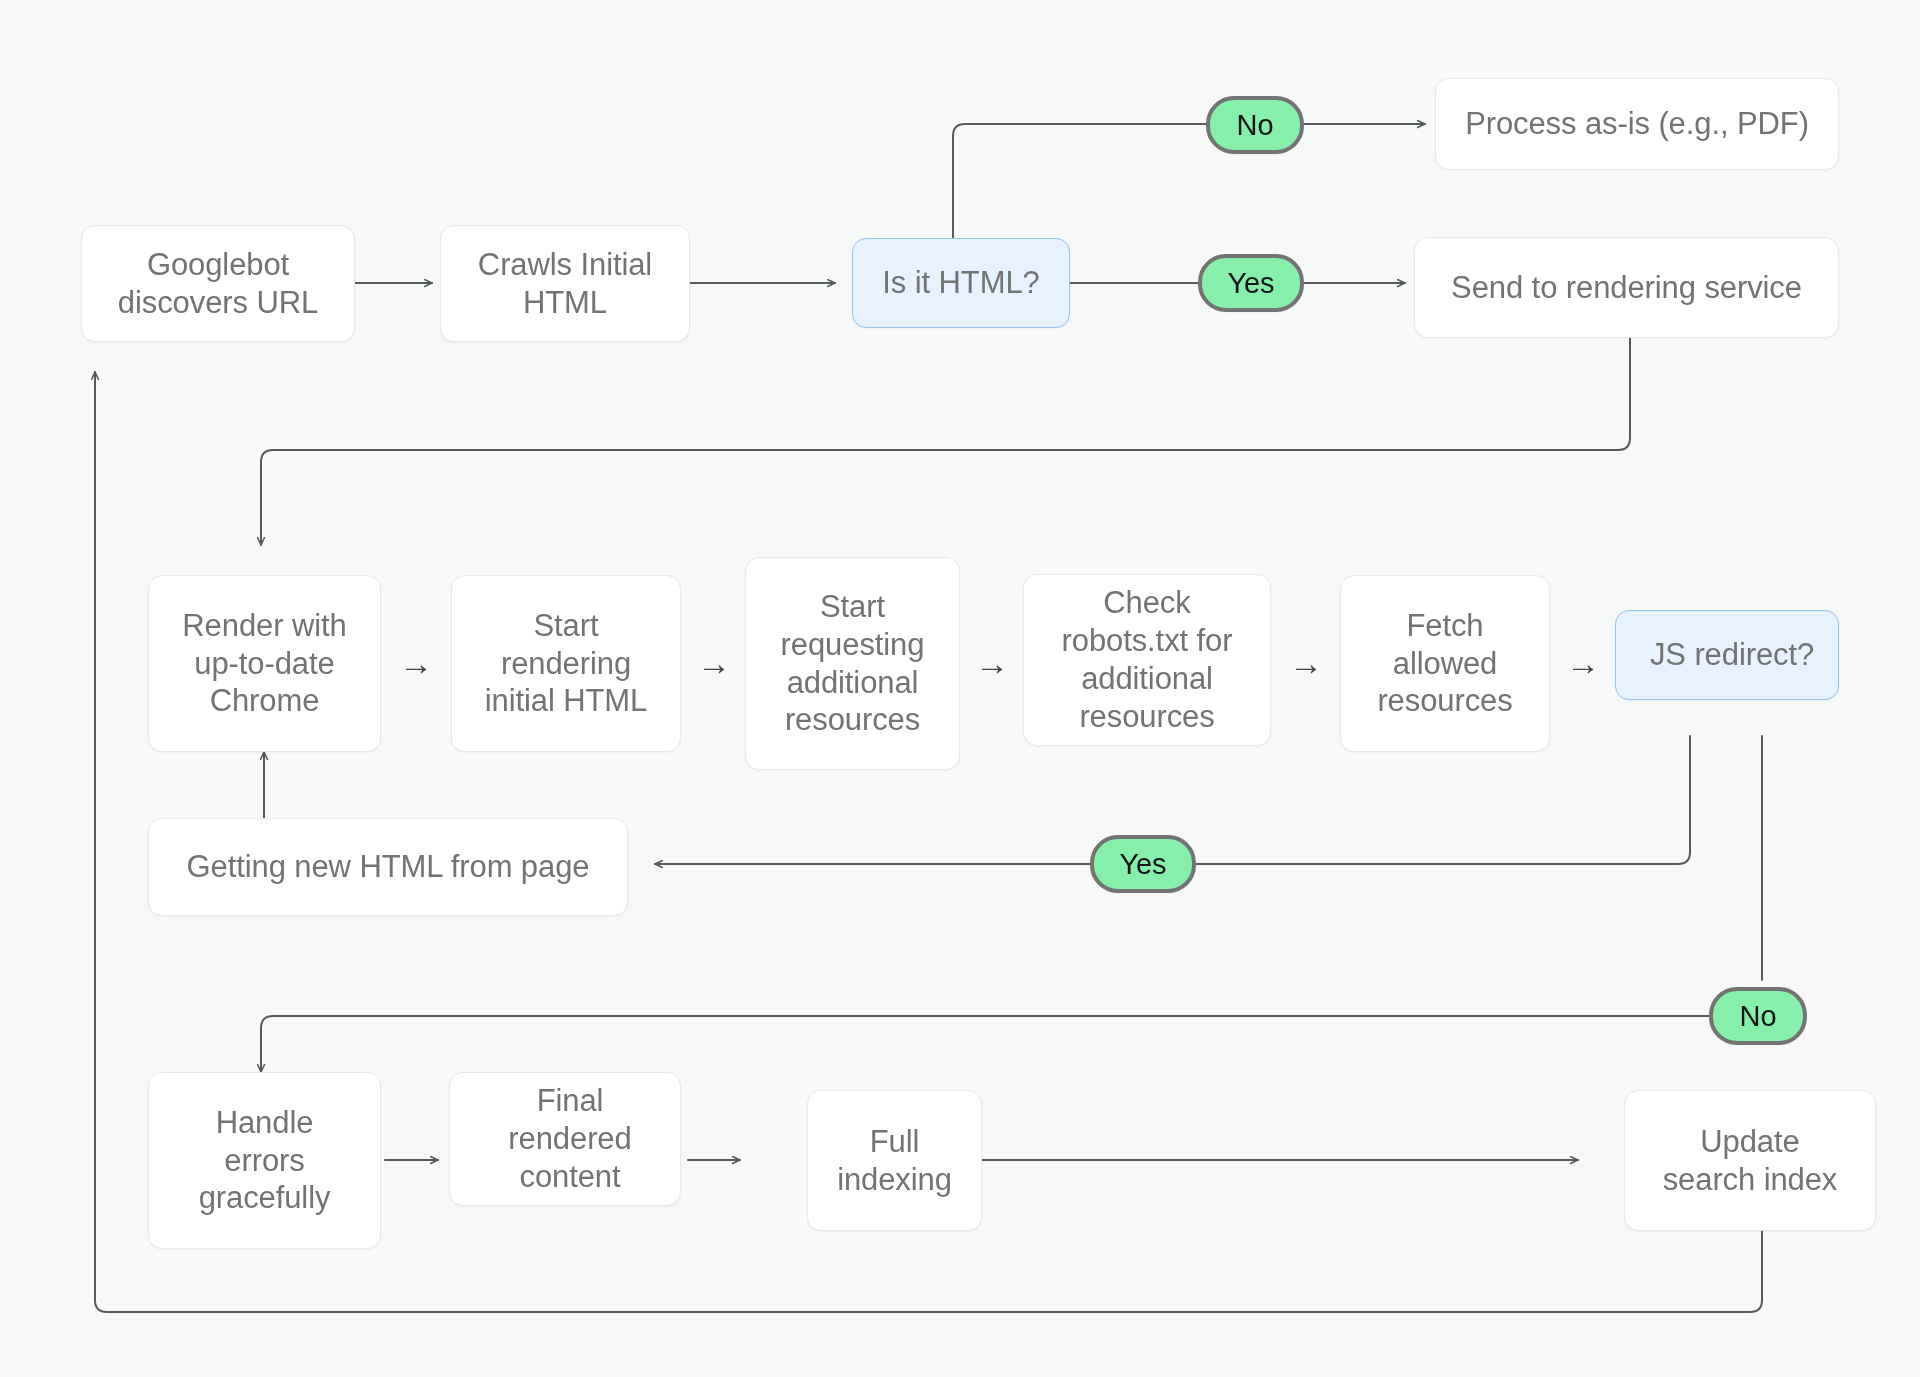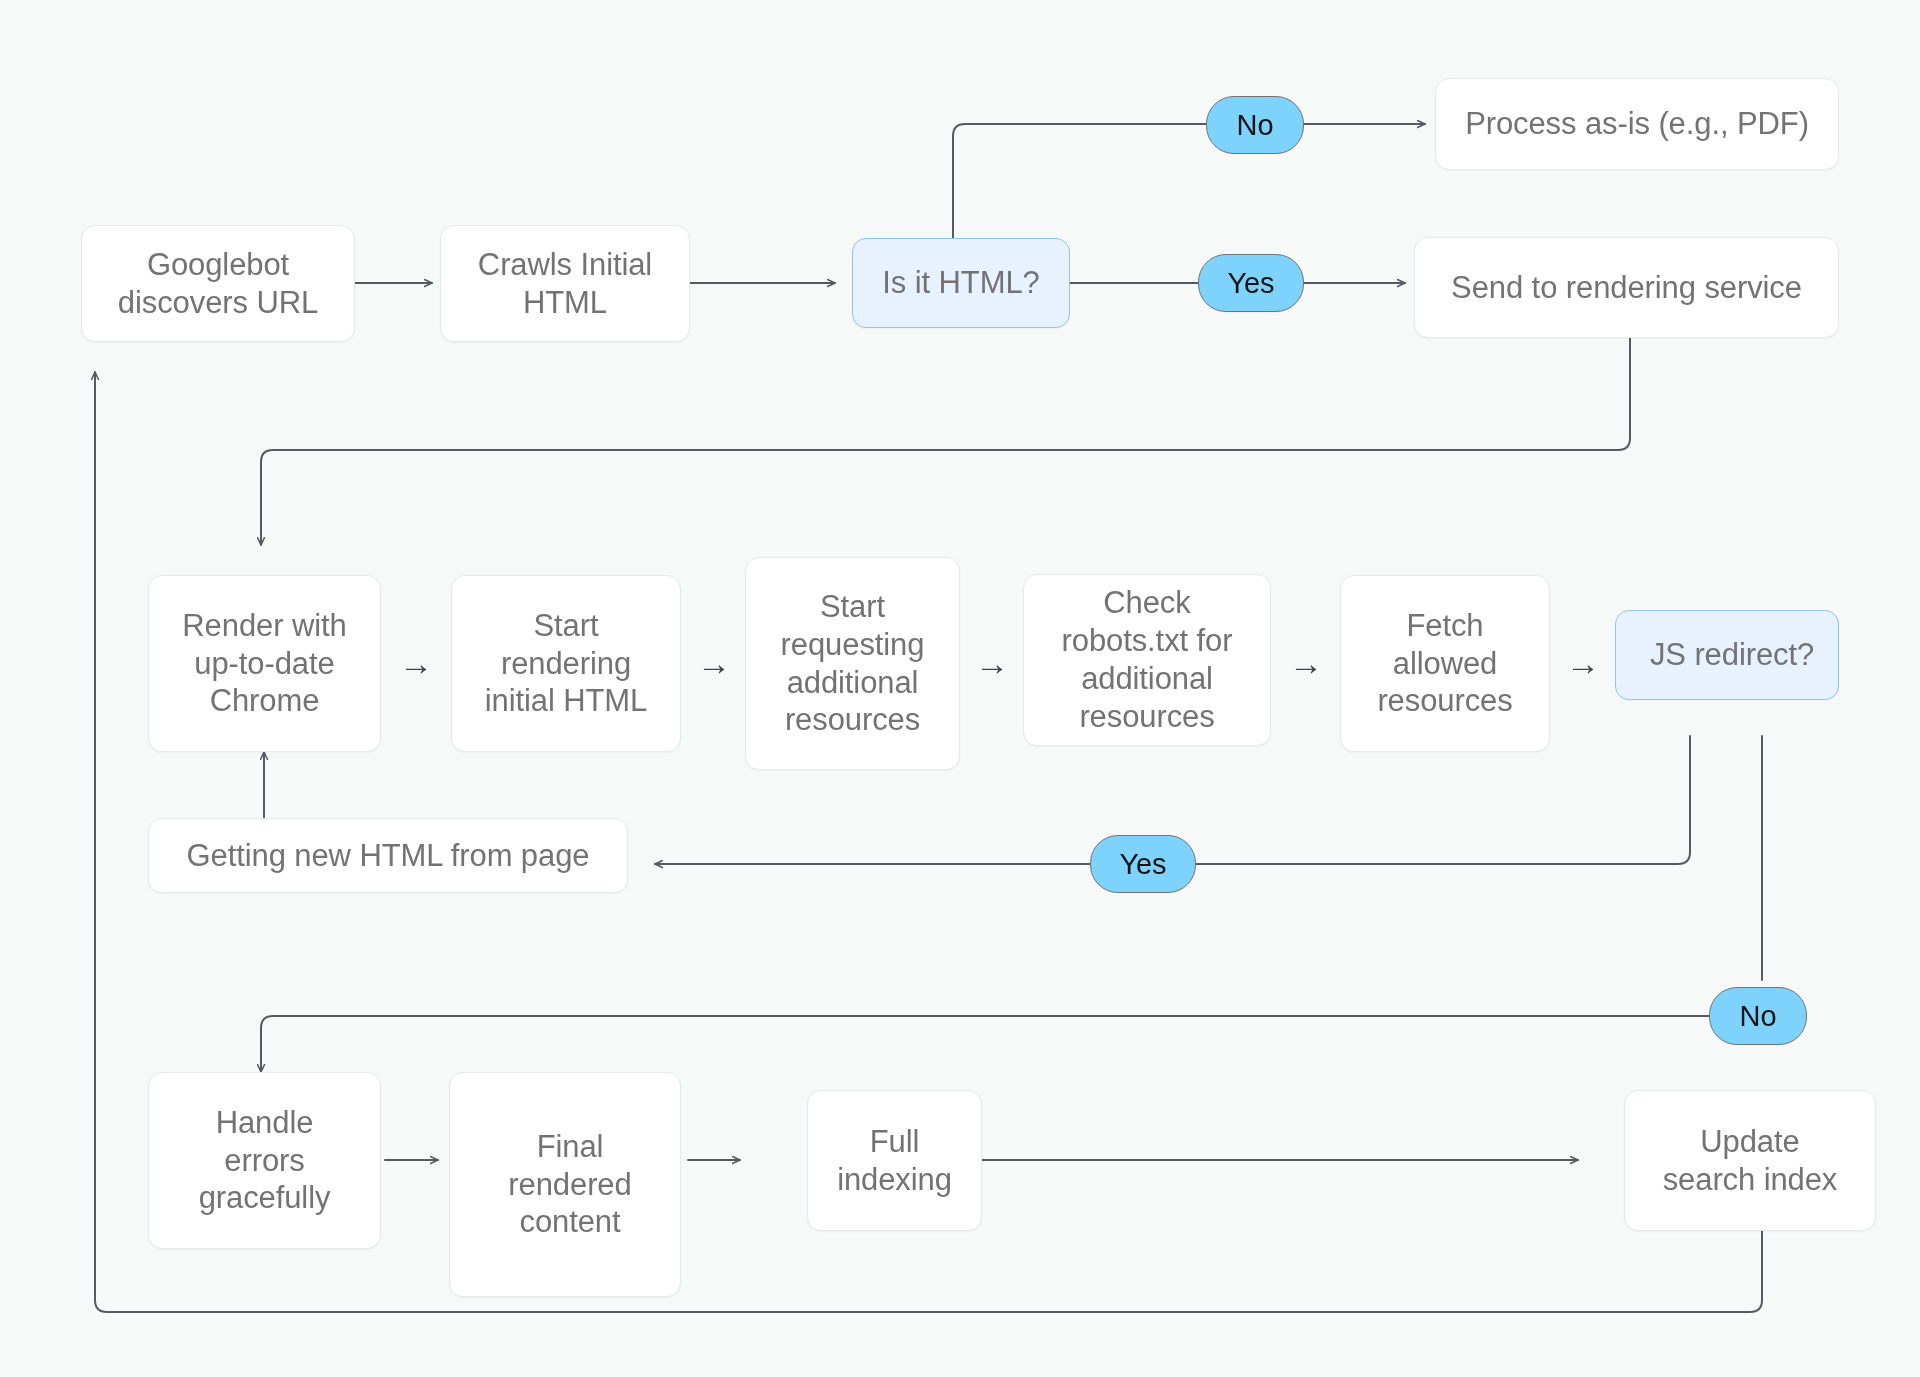--- a/index.html
+++ b/index.html
@@ -44,22 +44,22 @@
   .node.decision {
     background: #e8f2fe;
     border: 1.5px solid #8fc4f5;
   }
   .edge-label {
     position: absolute;
     box-sizing: border-box;
     display: flex;
     align-items: center;
     justify-content: center;
-    background: #7dd3fc;
-    border: 1px solid #737373;
+    background: #86efac;
+    border: 4px solid #737373;
     border-radius: 28px;
     color: #121417;
     font-size: 29px;
     letter-spacing: -0.1px;
     box-shadow: 0 1px 1px rgba(16,24,40,0.03);
   }
   .arrow-glyph {
     position: absolute;
     color: #3f4346;
     font-size: 34px;
@@ -145,27 +145,27 @@
 robots.txt for
 additional
 resources</div>
 
   <div class="node" style="left:1340px; top:575px; width:210px; height:177px;">Fetch
 allowed
 resources</div>
 
   <div class="node decision" style="left:1615px; top:610px; width:224px; height:90px;padding-left:24px;">JS redirect?</div>
 
-  <div class="node" style="left:148px; top:818px; width:480px; height:75px;">Getting new HTML from page</div>
+  <div class="node" style="left:148px; top:818px; width:480px; height:98px;">Getting new HTML from page</div>
 
   <div class="node" style="left:148px; top:1072px; width:233px; height:177px;">Handle
 errors
 gracefully</div>
 
-  <div class="node" style="left:449px; top:1072px; width:232px; height:225px;padding-left:24px;">Final
+  <div class="node" style="left:449px; top:1072px; width:232px; height:134px;padding-left:24px;">Final
 rendered
 content</div>
 
   <div class="node" style="left:763px; top:1090px; width:175px; height:141px;margin-left:44px;">Full
 indexing</div>
 
   <div class="node" style="left:1624px; top:1090px; width:252px; height:141px;">Update
 search index</div>
 
   <div class="edge-label" style="left:1206px; top:96px; width:98px; height:58px;">No</div>

